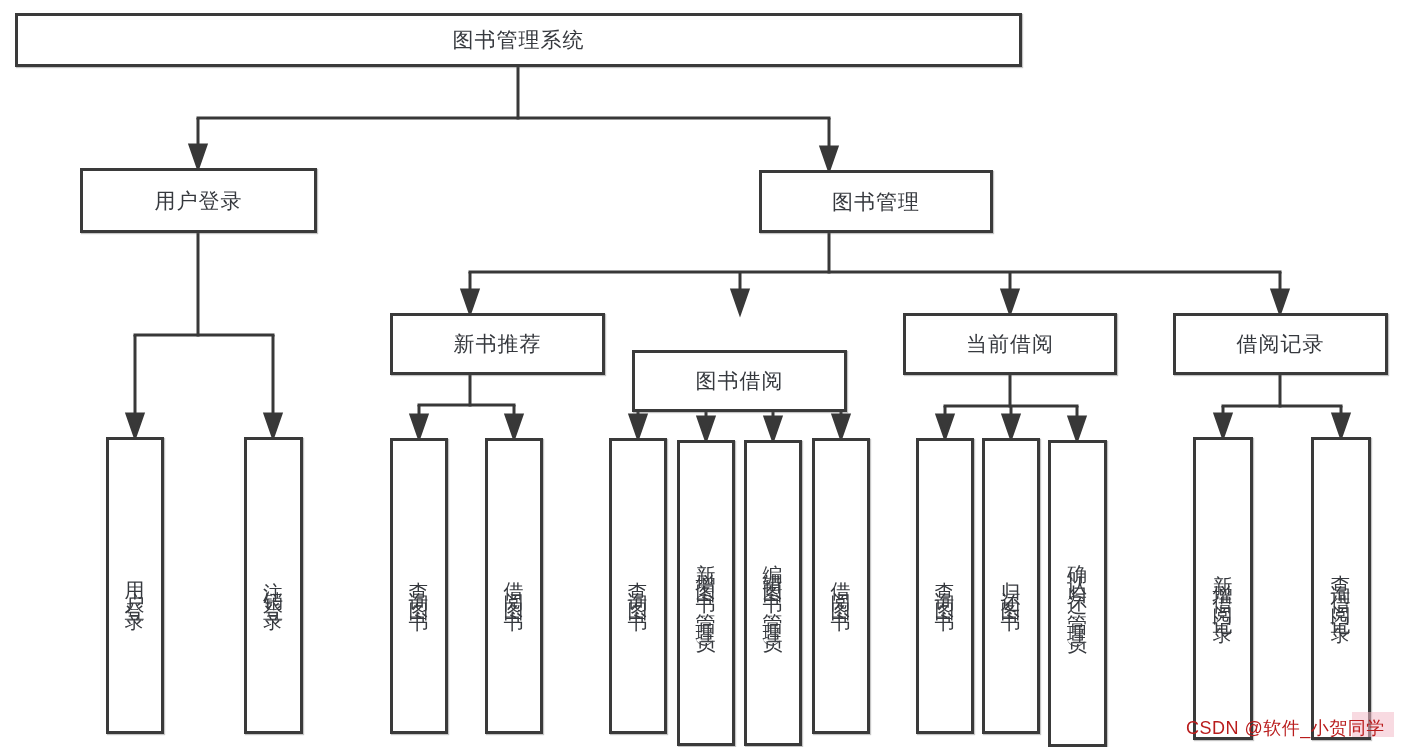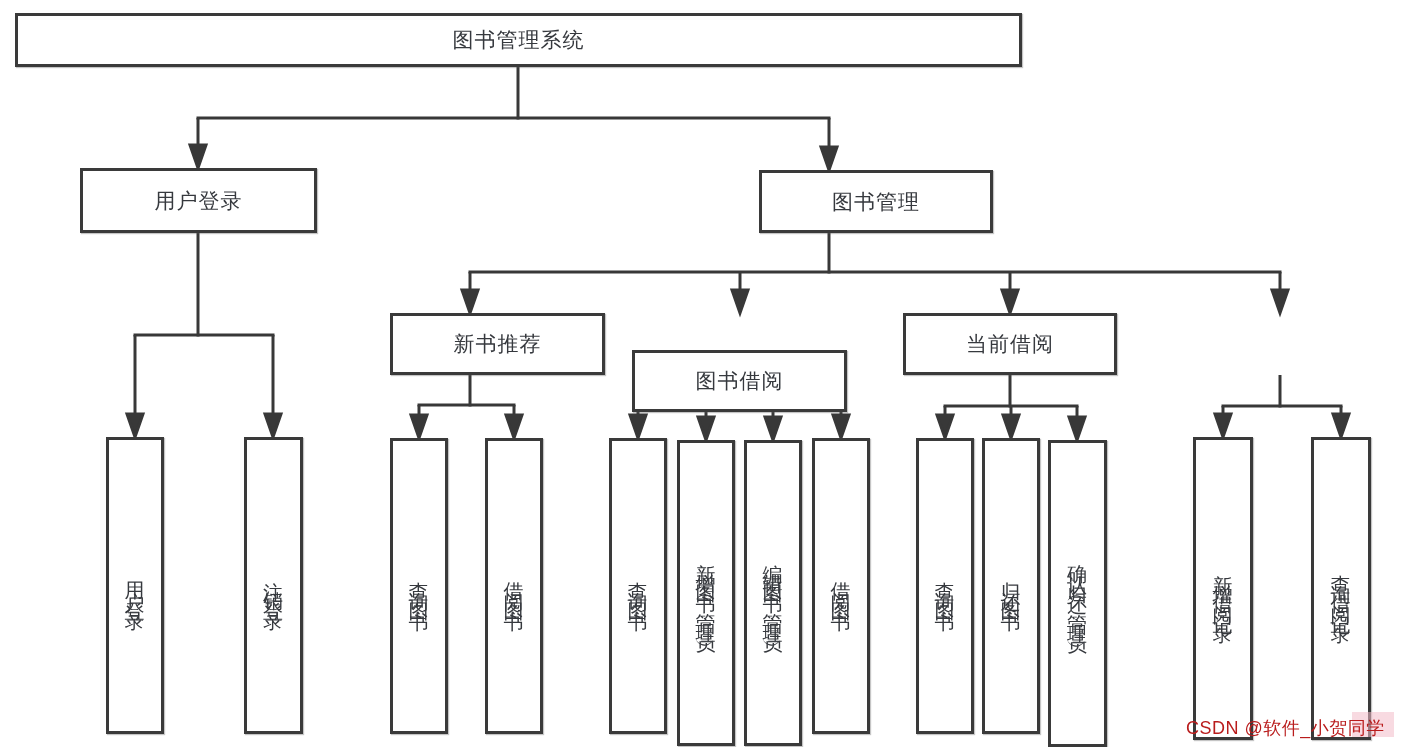--- a/index.html
+++ b/index.html
@@ -150,20 +150,23 @@
 
   <div class="box hbox" style="left:351px; top:313px; width:215px; height:62px;margin-left:39px;">
     <span>新书推荐</span>
   </div>
   <div class="box hbox" style="left:632px; top:313px; width:215px; height:62px;margin-top:37px;">
     <span>图书借阅</span>
   </div>
   <div class="box hbox" style="left:903px; top:313px; width:214px; height:62px;">
     <span>当前借阅</span>
   </div>
+  <div class="box hbox" style="left:1173px; top:313px; width:215px; height:62px;">
+    <span>借阅记录</span>
+  </div>
 
   <div class="box vbox" style="left:106px; top:437px; width:58px; height:297px;">
     <span>用户登录</span>
   </div>
   <div class="box vbox" style="left:244px; top:437px; width:59px; height:297px;">
     <span>注销登录</span>
   </div>
 
   <div class="box vbox" style="left:390px; top:438px; width:58px; height:296px;">
     <span>查询图书</span>

